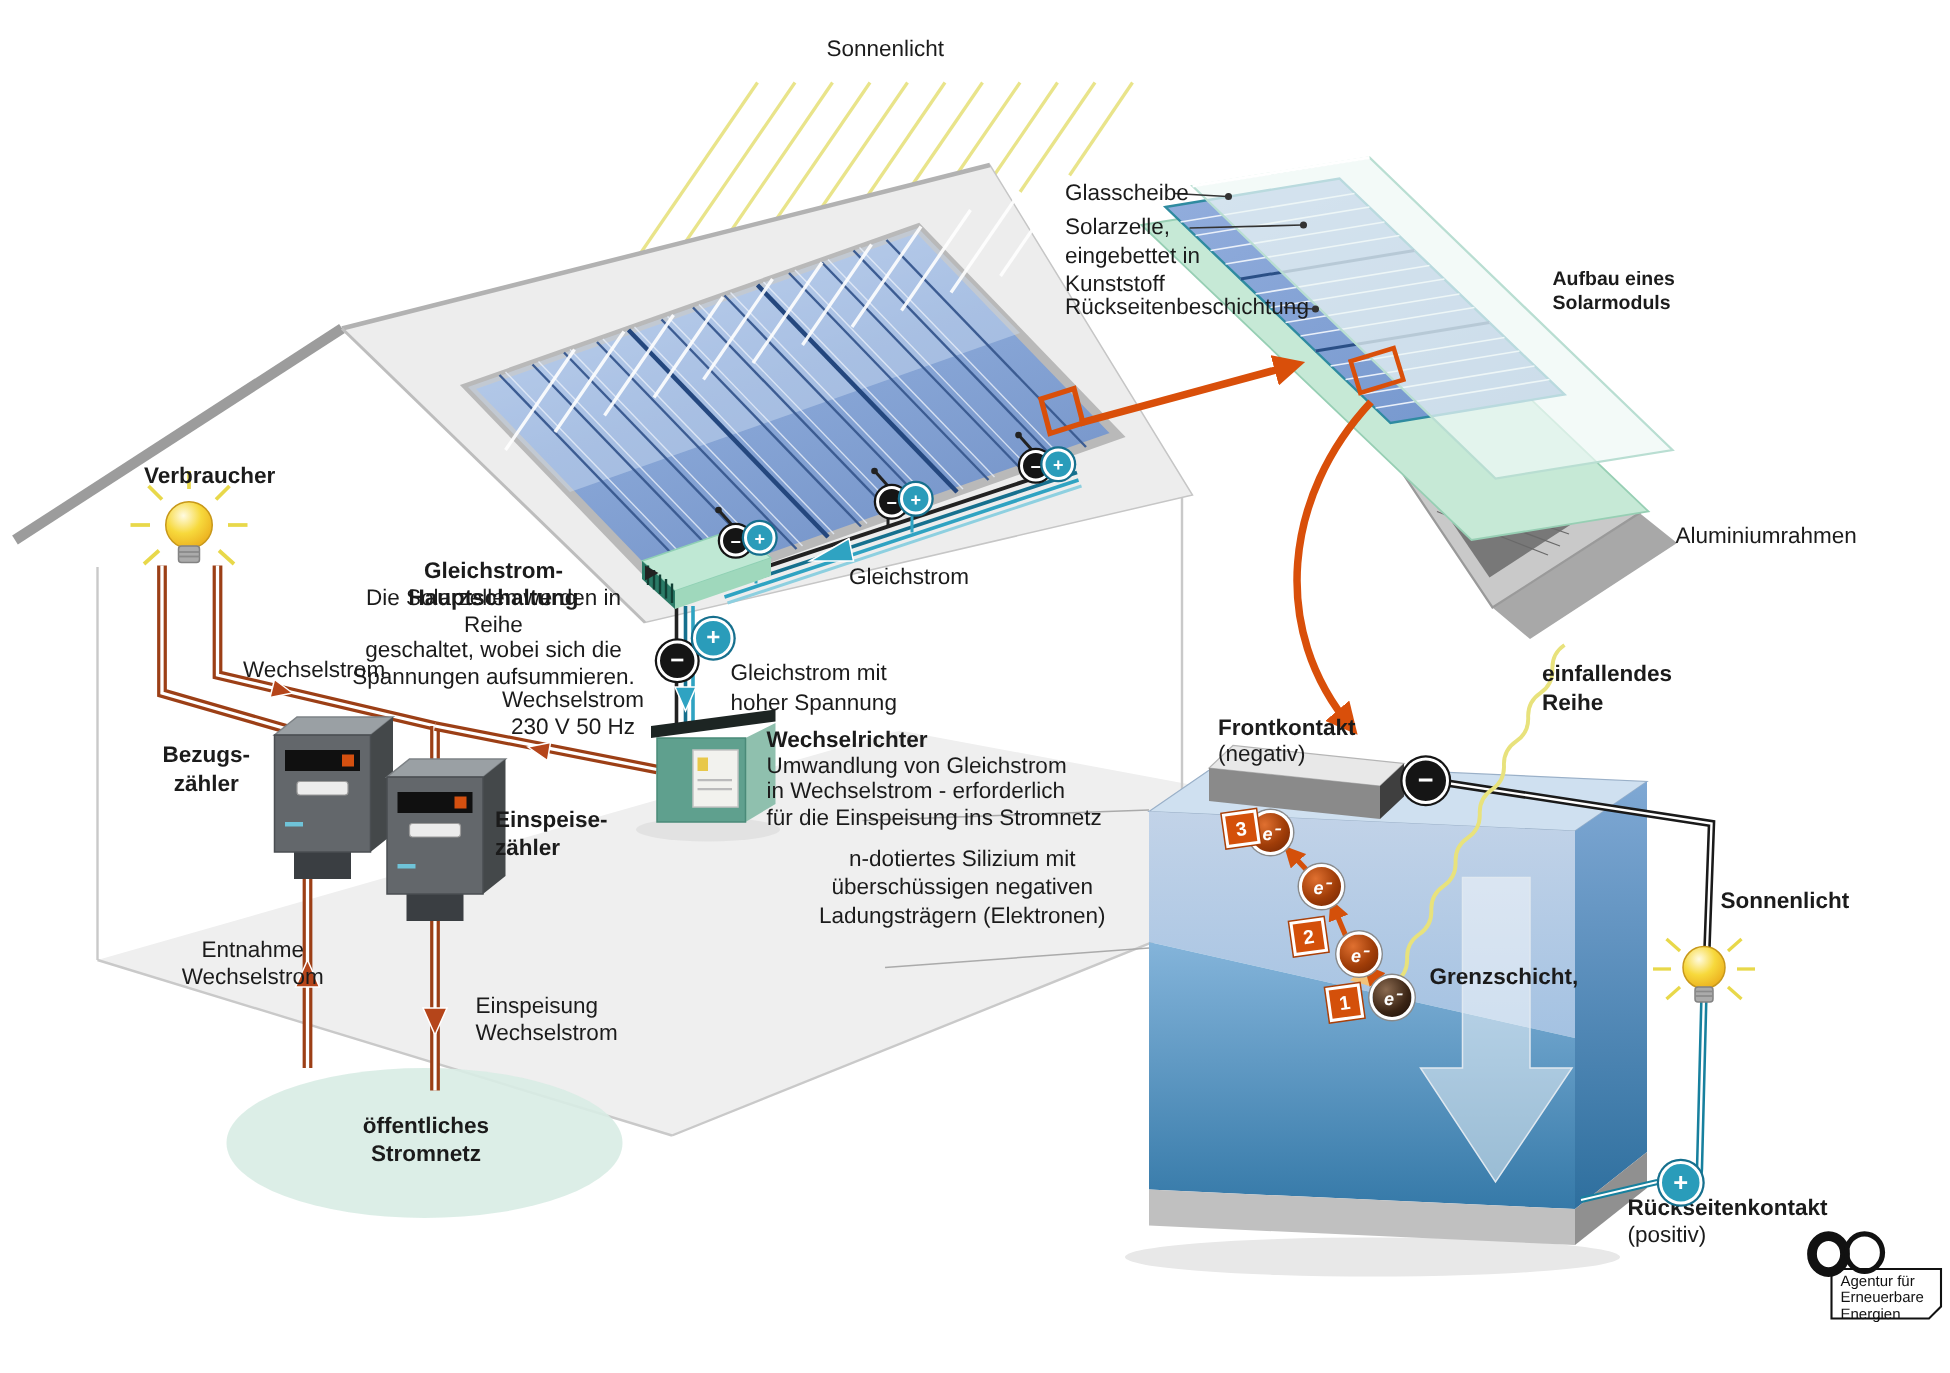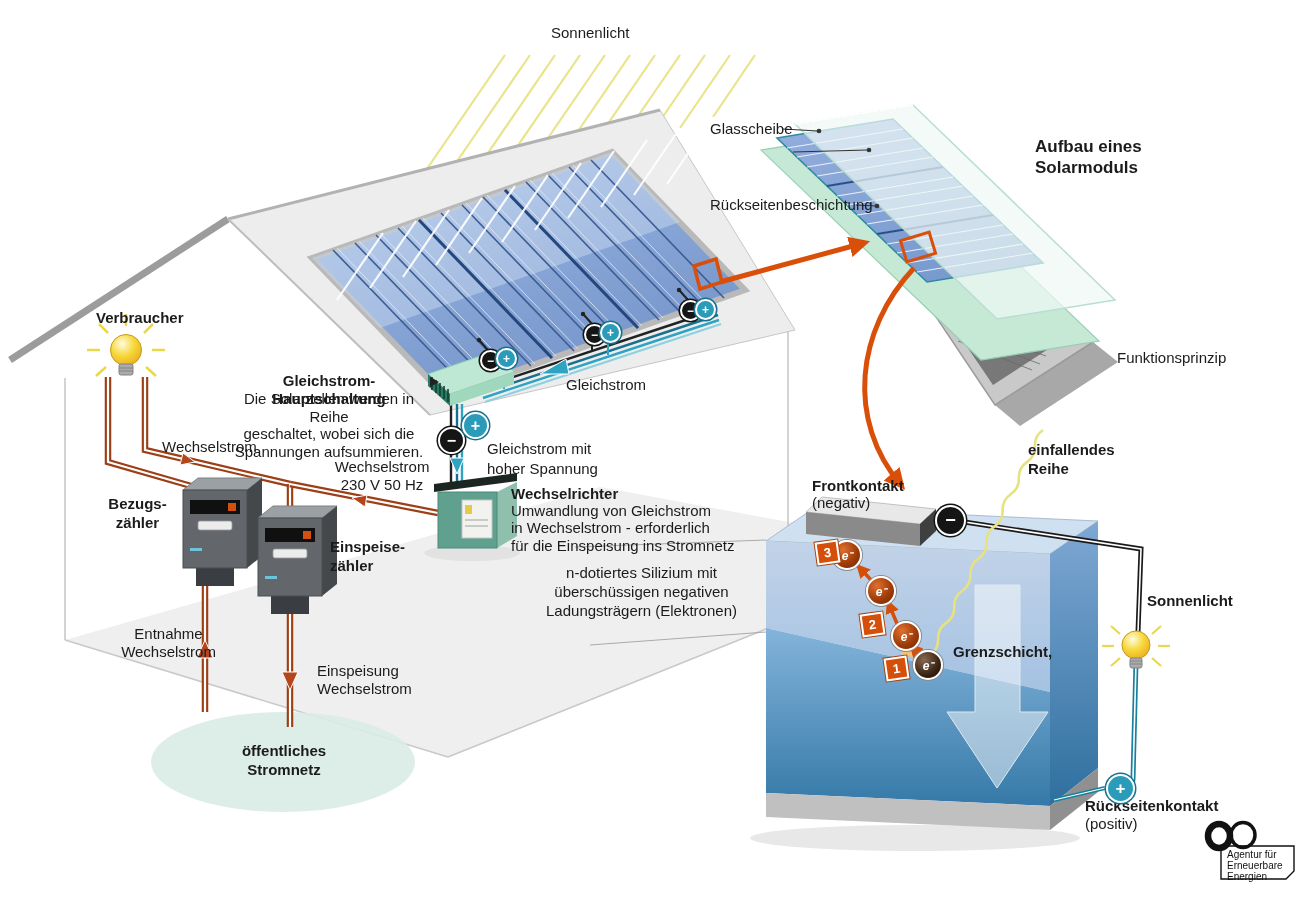--- a/index.html
+++ b/index.html
@@ -1,21 +1,21 @@
 <!DOCTYPE html>
 <html><head>
 <meta charset="utf-8">
 <style>
   html,body{margin:0;padding:0;background:#fff;}
   #stage{position:relative;width:1300px;height:915px;background:#fff;overflow:hidden;
          font-family:"Liberation Sans",sans-serif;}
   #art{position:absolute;left:0;top:0;}
   .lbl{position:absolute;font:15px/1.22 "Liberation Sans",sans-serif;color:#1b1b1b;white-space:pre-line;}
   .b{font-weight:bold;}
-  .big{font-size:17px;font-weight:bold;line-height:1.25;}
+  .big{font-size:13px;font-weight:bold;line-height:1.25;margin-top:42px;}
   .ra{text-align:center;}
   .ce{text-align:center;}
   .tiny{font-size:10px;line-height:1.12;color:#111;}
   .term{position:absolute;border-radius:50%;display:flex;align-items:center;justify-content:center;
         color:#fff;font-weight:bold;font-family:"Liberation Sans",sans-serif;}
   .t-minus{background:#151515;border:2px solid #fff;box-shadow:0 0 0 1.5px #151515;}
   .t-plus{background:#2a9cba;border:2px solid #fff;box-shadow:0 0 0 1.5px #16708e;}
   .electron{position:absolute;width:26px;height:26px;border-radius:50%;
         background:radial-gradient(circle at 35% 30%,#e07030,#a03d08 55%,#7a2a05 90%);
         border:2.5px solid #fff;box-shadow:0 0 0 1px #8a8a8a;color:#fff;font-weight:bold;
@@ -355,24 +355,27 @@
 
   <g>
     <path d="M 1221,846 H 1294 V 871 L 1286,879 H 1221 Z" fill="#fff" stroke="#111" stroke-width="1.4"></path>
     <ellipse cx="1219" cy="836" rx="11" ry="12" fill="none" stroke="#111" stroke-width="6.5"></ellipse>
     <ellipse cx="1243" cy="835" rx="12" ry="12.5" fill="none" stroke="#111" stroke-width="3.5"></ellipse>
   </g>
 </svg>
 
 <div class="lbl" style="left:551px;top:24px">Sonnenlicht</div>
 <div class="lbl" style="left:710px;top:120px">Glasscheibe</div>
+<div class="lbl" style="left:710px;top:143px;line-height:1.25">Solarzelle,
+eingebettet in
+Kunststoff</div>
 <div class="lbl" style="left:710px;top:196px">Rückseitenbeschichtung</div>
 <div class="lbl big" style="left:1035px;top:136px">Aufbau eines
 Solarmoduls</div>
-<div class="lbl" style="left:1117px;top:349px">Funktionsprinzip</div>
+<div class="lbl" style="left:1117px;top:349px">Aluminiumrahmen</div>
 <div class="lbl b" style="left:96px;top:309px">Verbraucher</div>
 <div class="lbl" style="left:162px;top:438px">Wechselstrom</div>
 <div class="lbl b ra" style="left:95px;top:494px;width:85px;line-height:1.28">Bezugs-
 zähler</div>
 <div class="lbl b" style="left:330px;top:537px;line-height:1.28">Einspeise-
 zähler</div>
 <div class="lbl b ra" style="left:230px;top:372px;width:198px">Gleichstrom-Hauptschaltung</div>
 <div class="lbl ra" style="left:230px;top:390px;width:198px;line-height:1.18">Die Solarzellen werden in Reihe
 geschaltet, wobei sich die
 Spannungen aufsummieren.</div>

